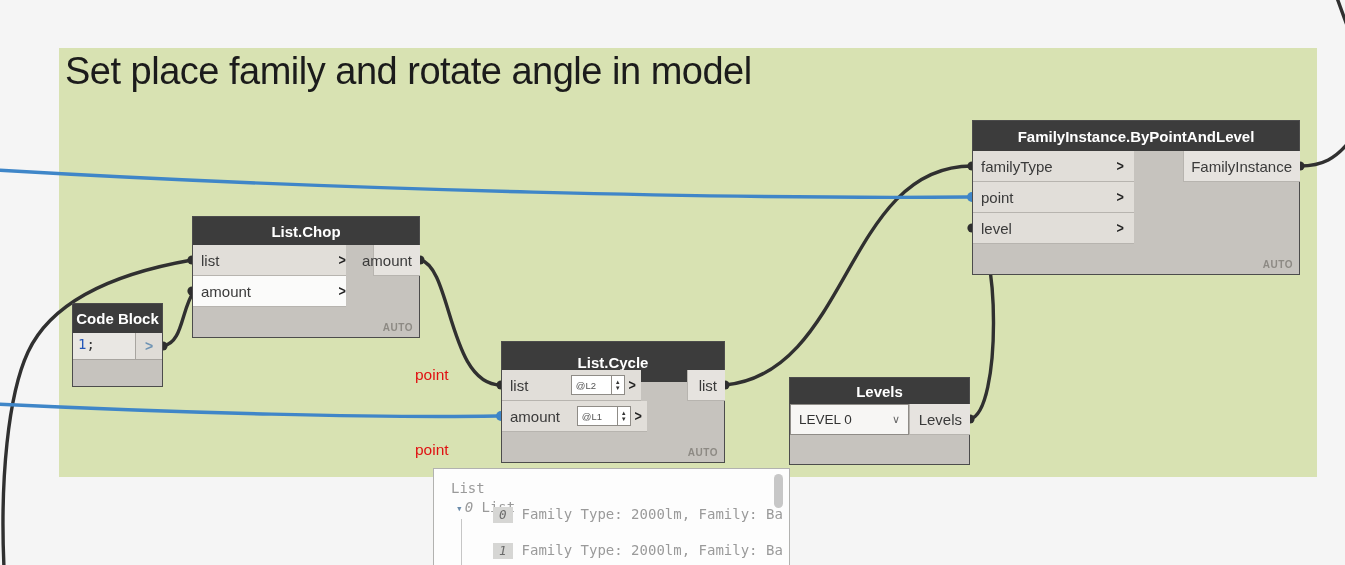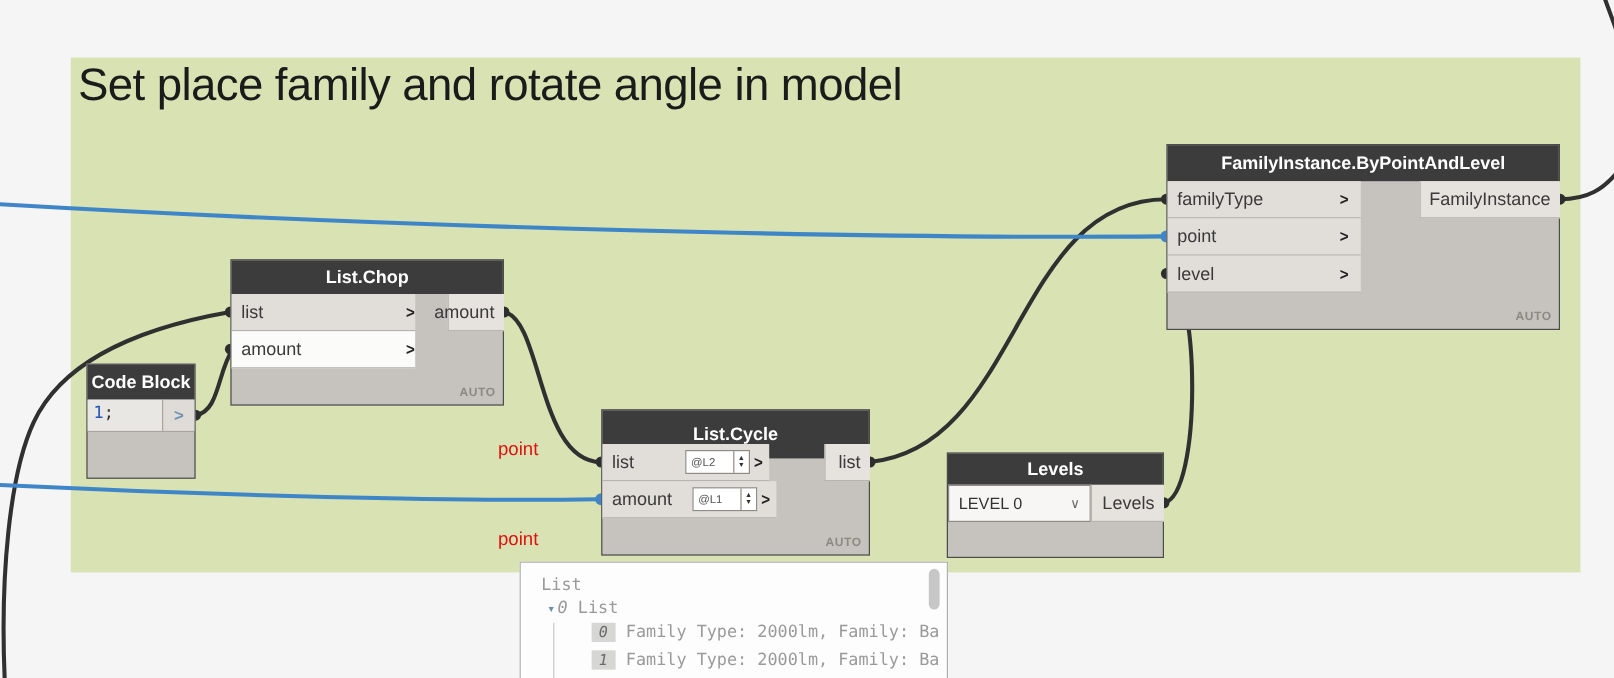--- a/index.html
+++ b/index.html
@@ -88,21 +88,21 @@
       <circle cx="972" cy="166" r="4.6" fill="#2e2e2e"></circle>
       <circle cx="972" cy="197" r="5" fill="#3f86c8"></circle>
       <circle cx="972" cy="228" r="4.6" fill="#2e2e2e"></circle>
       <circle cx="1300" cy="166" r="4.6" fill="#2e2e2e"></circle>
     </g>
   </svg>
 
   <div class="wire-label" style="left:415px;top:366px;">point</div>
   <div class="wire-label" style="left:415px;top:441px;">point</div>
 
-  <div class="node" style="left:72px;top:303px;width:91px;height:96px;">
+  <div class="node" style="left:72px;top:303px;width:91px;height:84px;">
     <div class="nhdr" style="height:29px;">Code Block</div>
     <div class="coderow" style="top:29px;height:27px;">
       <div class="codecell"><span class="num">1</span><span>;</span></div>
       <div class="codeout">&gt;</div>
     </div>
   </div>
 
   <div class="node" style="left:192px;top:216px;width:228px;height:122px;">
     <div class="nhdr" style="height:28px;">List.Chop</div>
     <div class="inrow" style="top:28px;height:31px;width:153px;">
@@ -179,21 +179,21 @@
     </div>
     <div class="lacing">AUTO</div>
   </div>
 
   <div class="popup">
     <div class="tree-line"></div>
     <div class="pline" style="left:17px;top:11px;">List</div>
     <div class="pline" style="left:22px;top:30px;">
       <span class="tri">▾</span><span class="idx">0</span>&nbsp;<span>List</span>
     </div>
-    <div class="pline" style="left:59px;top:50px;">
+    <div class="pline" style="left:59px;top:37px;">
       <span class="badge">0</span><span>Family Type: 2000lm, Family: Ba</span>
     </div>
     <div class="pline" style="left:59px;top:73px;">
       <span class="badge">1</span><span>Family Type: 2000lm, Family: Ba</span>
     </div>
     <div class="thumb"></div>
   </div>
 
 </div>
 

